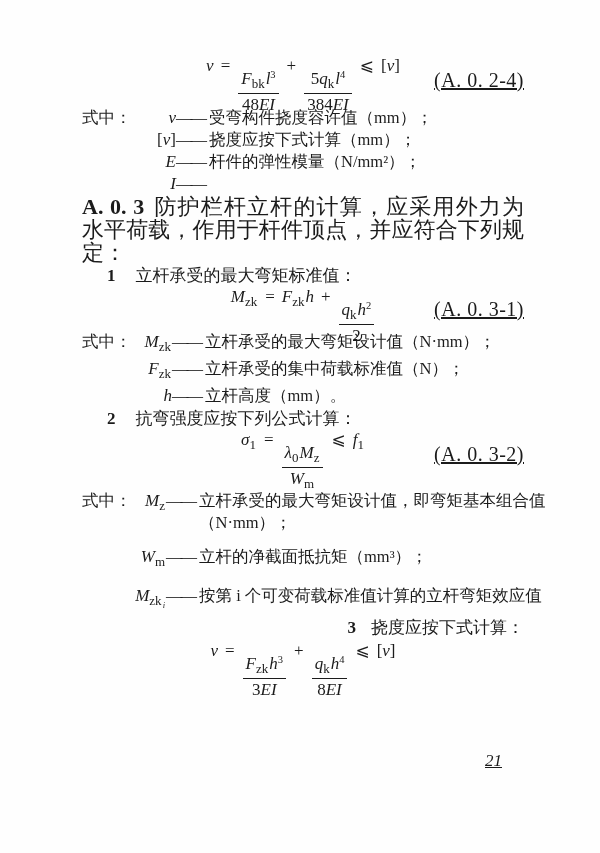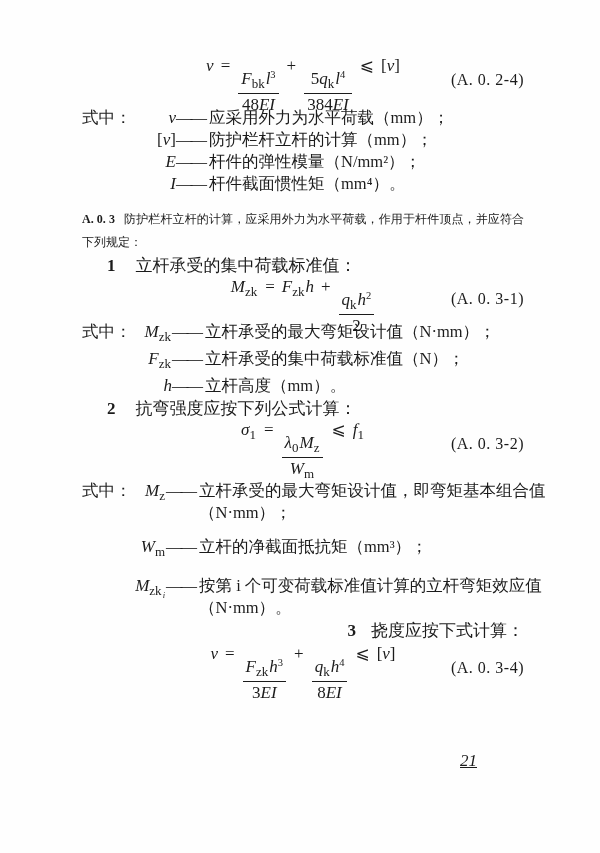--- a/index.html
+++ b/index.html
@@ -35,43 +35,43 @@
   
   .formula-row{
     position:relative;text-align:center;
   }
   .fr-tall{height:48px;line-height:48px;}
   .fr-mid{height:44px;line-height:44px;}
   .fr-low{height:26px;line-height:26px;}
   .formula-row .math{display:inline-block;vertical-align:middle;line-height:1.2;}
   .eq-label{
     position:absolute;right:0;top:50%;transform:translateY(-50%);
-    font-size:16px;letter-spacing:0.5px;white-space:nowrap;
+    font-size:20px;letter-spacing:0.5px;white-space:nowrap;text-decoration:underline;
   }
   
   .w-row{display:flex;align-items:baseline;line-height:22px;font-size:16.5px;}
   .w-prefix{flex:none;width:50px;white-space:nowrap;}
   .w-term{flex:none;text-align:right;white-space:nowrap;}
   .wb1 .w-term{width:44px;}
   .wb2 .w-term{width:40px;}
   .wb3 .w-term{width:34px;margin-top:12px;}
   .w-dash{flex:none;letter-spacing:-2px;margin-right:4px;white-space:nowrap;}
   .w-desc{flex:1;white-space:nowrap;}
   .w-desc2{display:block;white-space:nowrap;}
   .wb1{margin-top:3px;}
   
-  .para{font-size:12px;line-height:23px;text-align:justify;margin-top:13px;}
+  .para{font-size:22px;line-height:23px;text-align:justify;margin-top:0;}
   .p-num{font-weight:bold;margin-right:9px;white-space:nowrap;}
   .list-item{font-size:17px;line-height:23px;padding-left:25px;}
   .list-item .li-num{font-weight:bold;margin-right:20px;}
   .list-item.outdent{padding-left:3px;text-align:right;}
   .list-item.outdent .li-num{margin-right:15px;}
   
   .page-number{
-    position:absolute;left:460px;top:751px;
+    position:absolute;left:485px;top:751px;
     font-style:italic;font-size:17px;text-decoration:underline;
   }
 </style>
 </head>
 <body>
 
 <div class="page">
   <div class="content">
 
     <div class="formula-row fr-tall">
@@ -83,48 +83,47 @@
             <span class="fden"><span class="m-r">384</span><span class="m-i">EI</span></span>
           </span><span class="m-op">⩽</span><span class="m-r">[</span><span class="m-i">ν</span><span class="m-r">]</span></span>
       <span class="eq-label">(A. 0. 2-4)</span>
     </div>
 
     <div class="where-block wb1">
       <div class="w-row">
         <span class="w-prefix">式中：</span>
         <span class="w-term math"><span class="m-i">ν</span></span>
         <span class="w-dash">——</span>
-        <span class="w-desc">应采用外力为水平荷载（mm）；</span>
+        <span class="w-desc">受弯构件挠度容许值（mm）；</span>
       </div>
       <div class="w-row">
         <span class="w-prefix"></span>
         <span class="w-term math"><span class="m-r">[</span><span class="m-i">ν</span><span class="m-r">]</span></span>
         <span class="w-dash">——</span>
-        <span class="w-desc">防护栏杆立杆的计算（mm）；</span>
+        <span class="w-desc">挠度应按下式计算（mm）；</span>
       </div>
       <div class="w-row">
         <span class="w-prefix"></span>
         <span class="w-term math"><span class="m-i">E</span></span>
         <span class="w-dash">——</span>
         <span class="w-desc">杆件的弹性模量（N/mm²）；</span>
       </div>
       <div class="w-row">
         <span class="w-prefix"></span>
         <span class="w-term math"><span class="m-i">I</span></span>
         <span class="w-dash">——</span>
-        <span class="w-desc">杆件截面惯性矩（mm⁴）。</span>
       </div>
     </div>
 
     <div class="para">
       <span class="p-num">A. 0. 3</span><span>防护栏杆立杆的计算，应采用外力为水平荷载，作用于杆件顶点，并应符合下列规定：</span>
     </div>
 
     <div class="list-item">
-      <span class="li-num">1</span><span>立杆承受的集中荷载标准值：</span>
+      <span class="li-num">1</span><span>立杆承受的最大弯矩标准值：</span>
     </div>
 
     <div class="formula-row fr-mid">
       <span class="math"><span class="m-i">M</span><span class="m-sub">zk</span><span class="m-op">=</span><span class="m-i">F</span><span class="m-sub">zk</span><span class="m-i">h</span><span class="m-op">+</span><span class="frac">
             <span class="fnum"><span class="m-i">q</span><span class="m-sub">k</span><span class="m-i">h</span><span class="m-sup">2</span></span>
             <span class="fden"><span class="m-r">2</span></span>
           </span></span>
       <span class="eq-label">(A. 0. 3-1)</span>
     </div>
 
@@ -172,35 +171,34 @@
       <div class="w-row">
         <span class="w-prefix"></span>
         <span class="w-term math"><span class="m-i">W</span><span class="m-sub">m</span></span>
         <span class="w-dash">——</span>
         <span class="w-desc">立杆的净截面抵抗矩（mm³）；</span>
       </div>
       <div class="w-row">
         <span class="w-prefix"></span>
         <span class="w-term math"><span class="m-i">M</span><span class="m-sub">zk</span><span class="m-subsub">i</span></span>
         <span class="w-dash">——</span>
-        <span class="w-desc"><span>按第 i 个可变荷载标准值计算的立杆弯矩效应值</span><span class="w-desc2">（N·mm）。</span></span>
+        <span class="w-desc"><span>按第 i 个可变荷载标准值计算的立杆弯矩效应值</span></span>
       </div>
     </div>
 
     <div class="list-item outdent">
       <span class="li-num">3</span><span>挠度应按下式计算：</span>
     </div>
 
     <div class="formula-row fr-tall" style="margin-top:2px;">
       <span class="math"><span class="m-i">ν</span><span class="m-op">=</span><span class="frac">
             <span class="fnum"><span class="m-i">F</span><span class="m-sub">zk</span><span class="m-i">h</span><span class="m-sup">3</span></span>
             <span class="fden"><span class="m-r">3</span><span class="m-i">EI</span></span>
           </span><span class="m-op">+</span><span class="frac">
             <span class="fnum"><span class="m-i">q</span><span class="m-sub">k</span><span class="m-i">h</span><span class="m-sup">4</span></span>
             <span class="fden"><span class="m-r">8</span><span class="m-i">EI</span></span>
           </span><span class="m-op">⩽</span><span class="m-r">[</span><span class="m-i">ν</span><span class="m-r">]</span></span>
-      <span class="eq-label">(A. 0. 3-4)</span>
     </div>
 
   </div>
 
   <div class="page-number">21</div>
 </div>
 
 </body></html>

